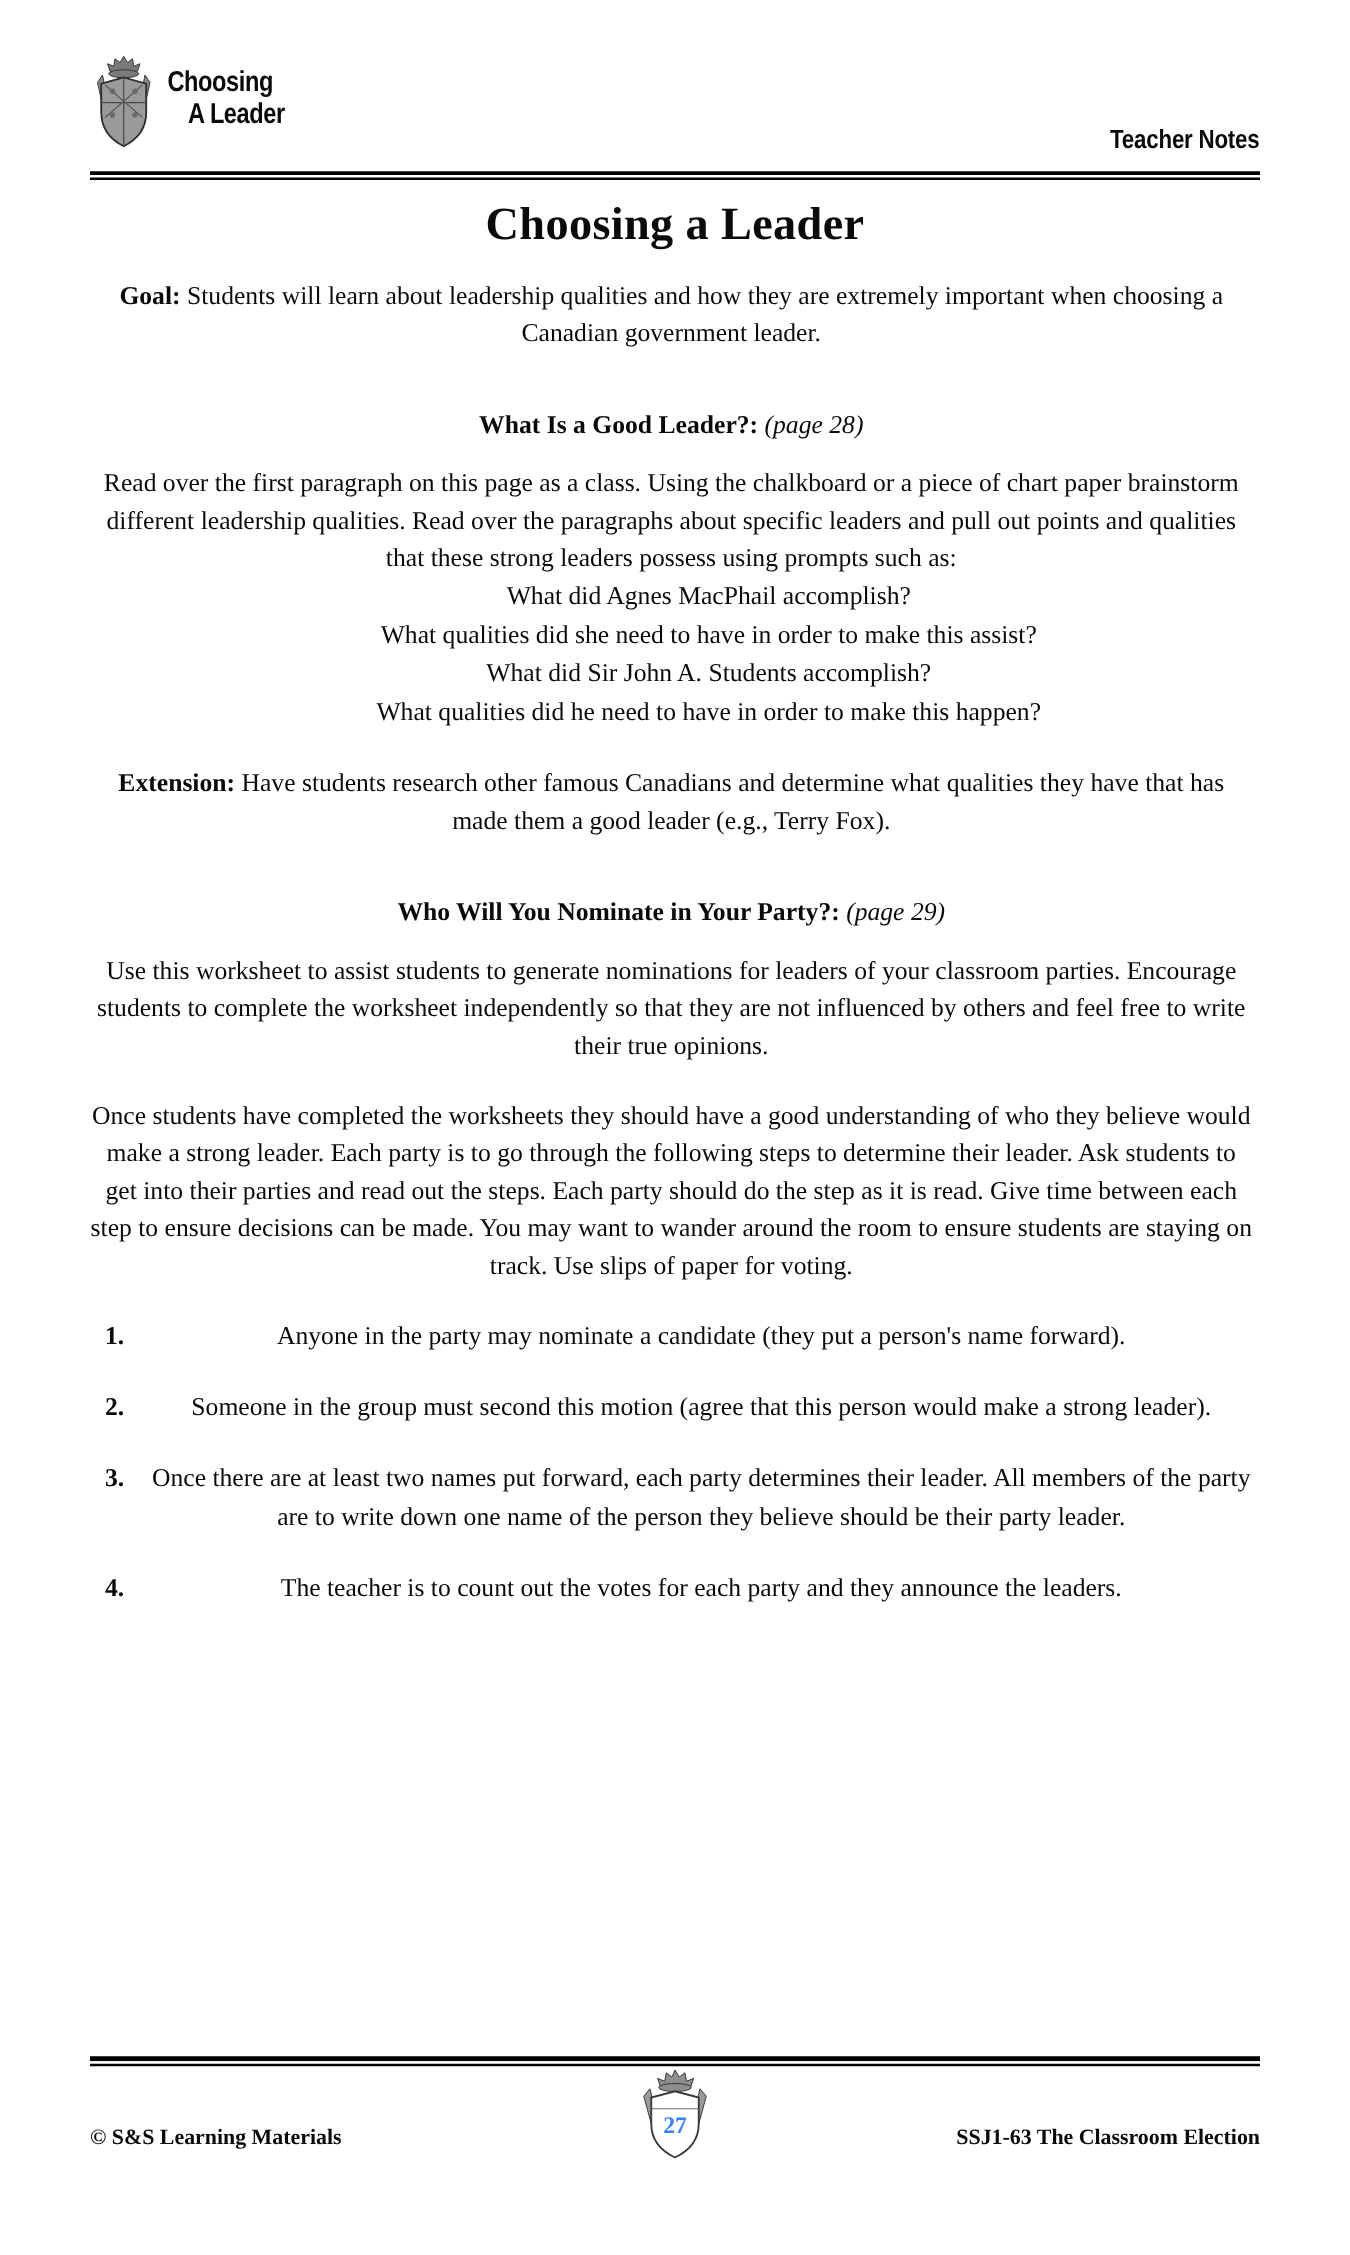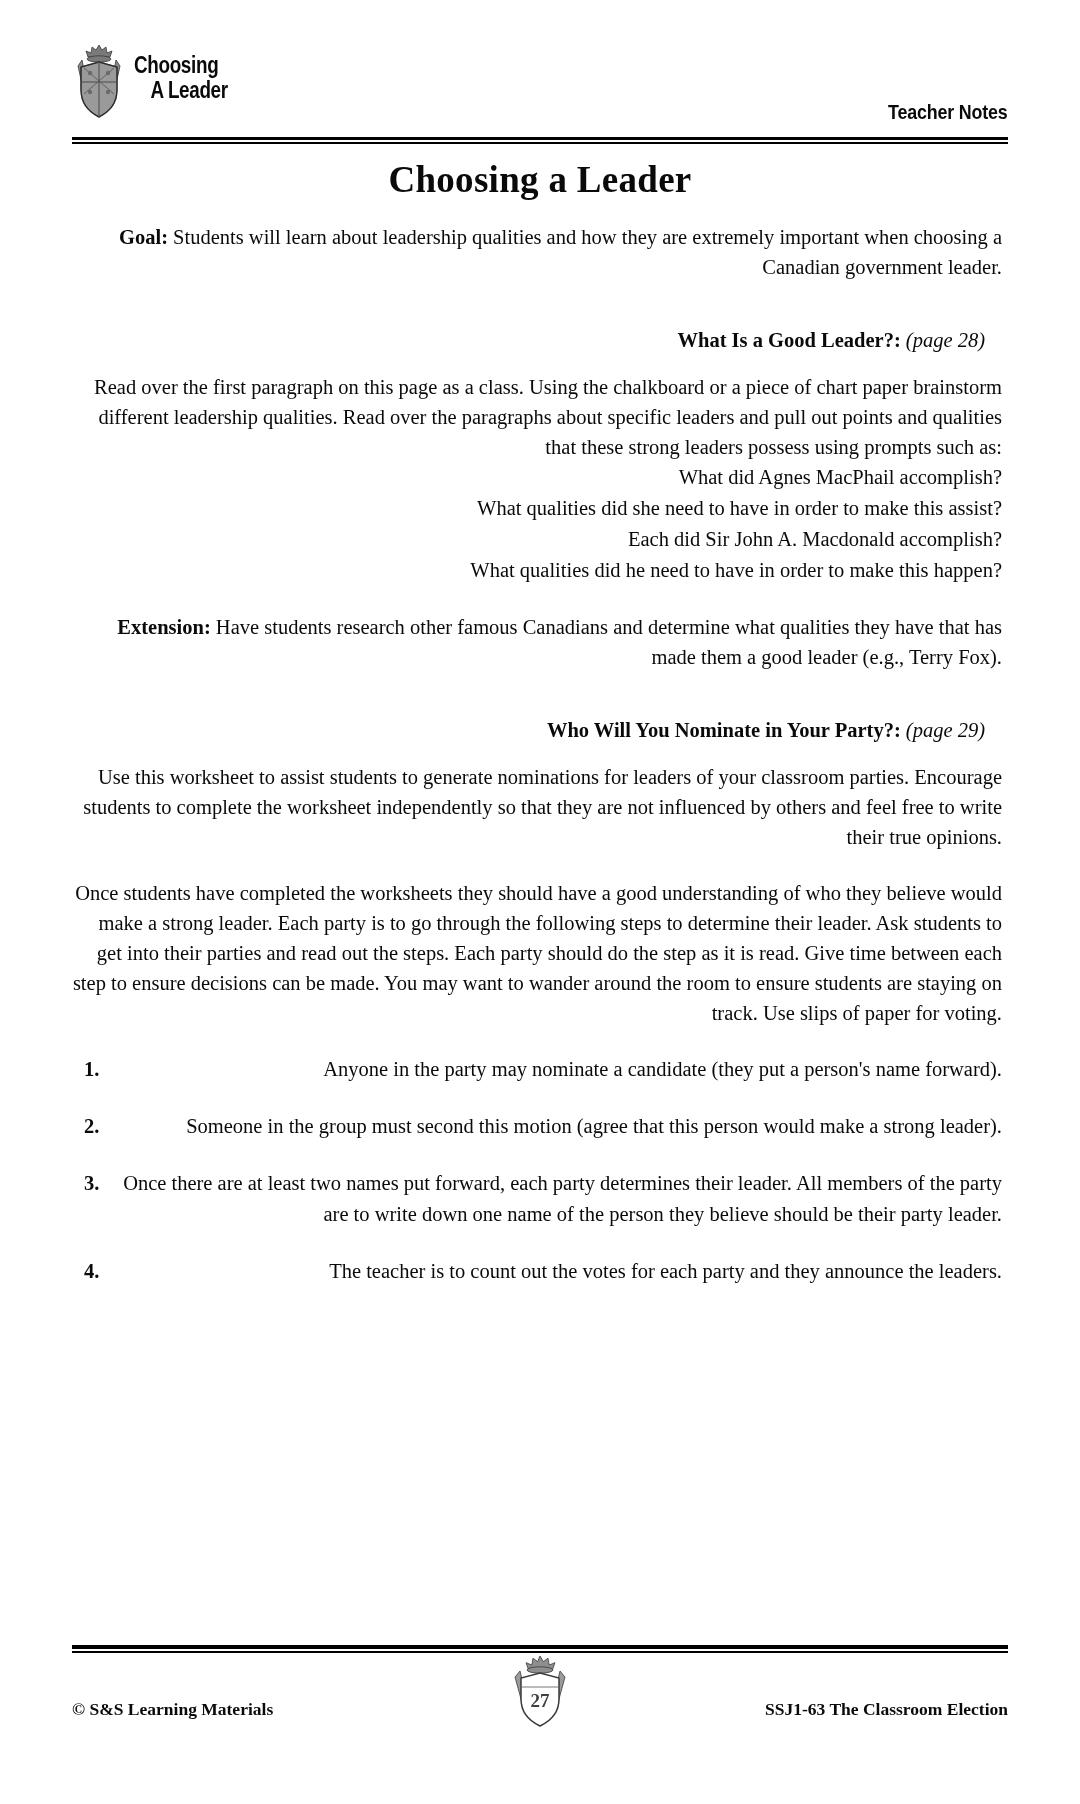--- a/index.html
+++ b/index.html
@@ -102,21 +102,21 @@
   }
 
   
   .content {
     position: absolute;
     left: 72px;
     right: 78px;
     top: 222px;
     font-size: 20.5px;
     line-height: 30px;
-    text-align: right;
+    text-align: center;
   }
   .para {
     margin: 0 0 0 0;
   }
   .lead {
     font-weight: bold;
   }
   .pageref {
     font-style: italic;
     font-weight: normal;
@@ -191,21 +191,21 @@
     height: 78px;
     text-align: center;
   }
   .pagenum {
     position: absolute;
     left: 0;
     right: 0;
     top: 36px;
     font-size: 19px;
     font-weight: bold;
-    color: #404040;
+    color: #3b82f6;
   }
   svg.crest { display: block; }
 </style>
 </head>
 <body>
 
 <div class="page">
 
   <div class="header">
     <div class="header-inner">
@@ -254,21 +254,21 @@
 
     <p class="para"><span class="lead">Goal:</span><span> Students will learn about leadership qualities and how they are extremely important when choosing a Canadian government leader.</span></p>
 
     <div class="spacer-lg"></div>
 
     <p class="sec-head"><span>What Is a Good Leader?:</span> <span class="pageref">(page 28)</span></p>
     <p class="para">Read over the first paragraph on this page as a class.  Using the chalkboard or a piece of chart paper brainstorm different leadership qualities.  Read over the paragraphs about specific leaders and pull out points and qualities that these strong leaders possess using prompts such as:</p>
     <ul class="q-list">
       <li>What did Agnes MacPhail accomplish?</li>
       <li>What qualities did she need to have in order to make this assist?</li>
-      <li>Each did Sir John A. Macdonald accomplish?</li>
+      <li>What did Sir John A. Students accomplish?</li>
       <li>What qualities did he need to have in order to make this happen?</li>
     </ul>
 
     <div class="spacer-lg"></div>
 
     <p class="para"><span class="lead">Extension:</span><span>  Have students research other famous Canadians and determine what qualities they have that has made them a good leader (e.g., Terry Fox).</span></p>
 
     <div class="spacer-lg"></div>
 
     <p class="sec-head"><span>Who Will You Nominate in Your Party?:</span> <span class="pageref">(page 29)</span></p>

